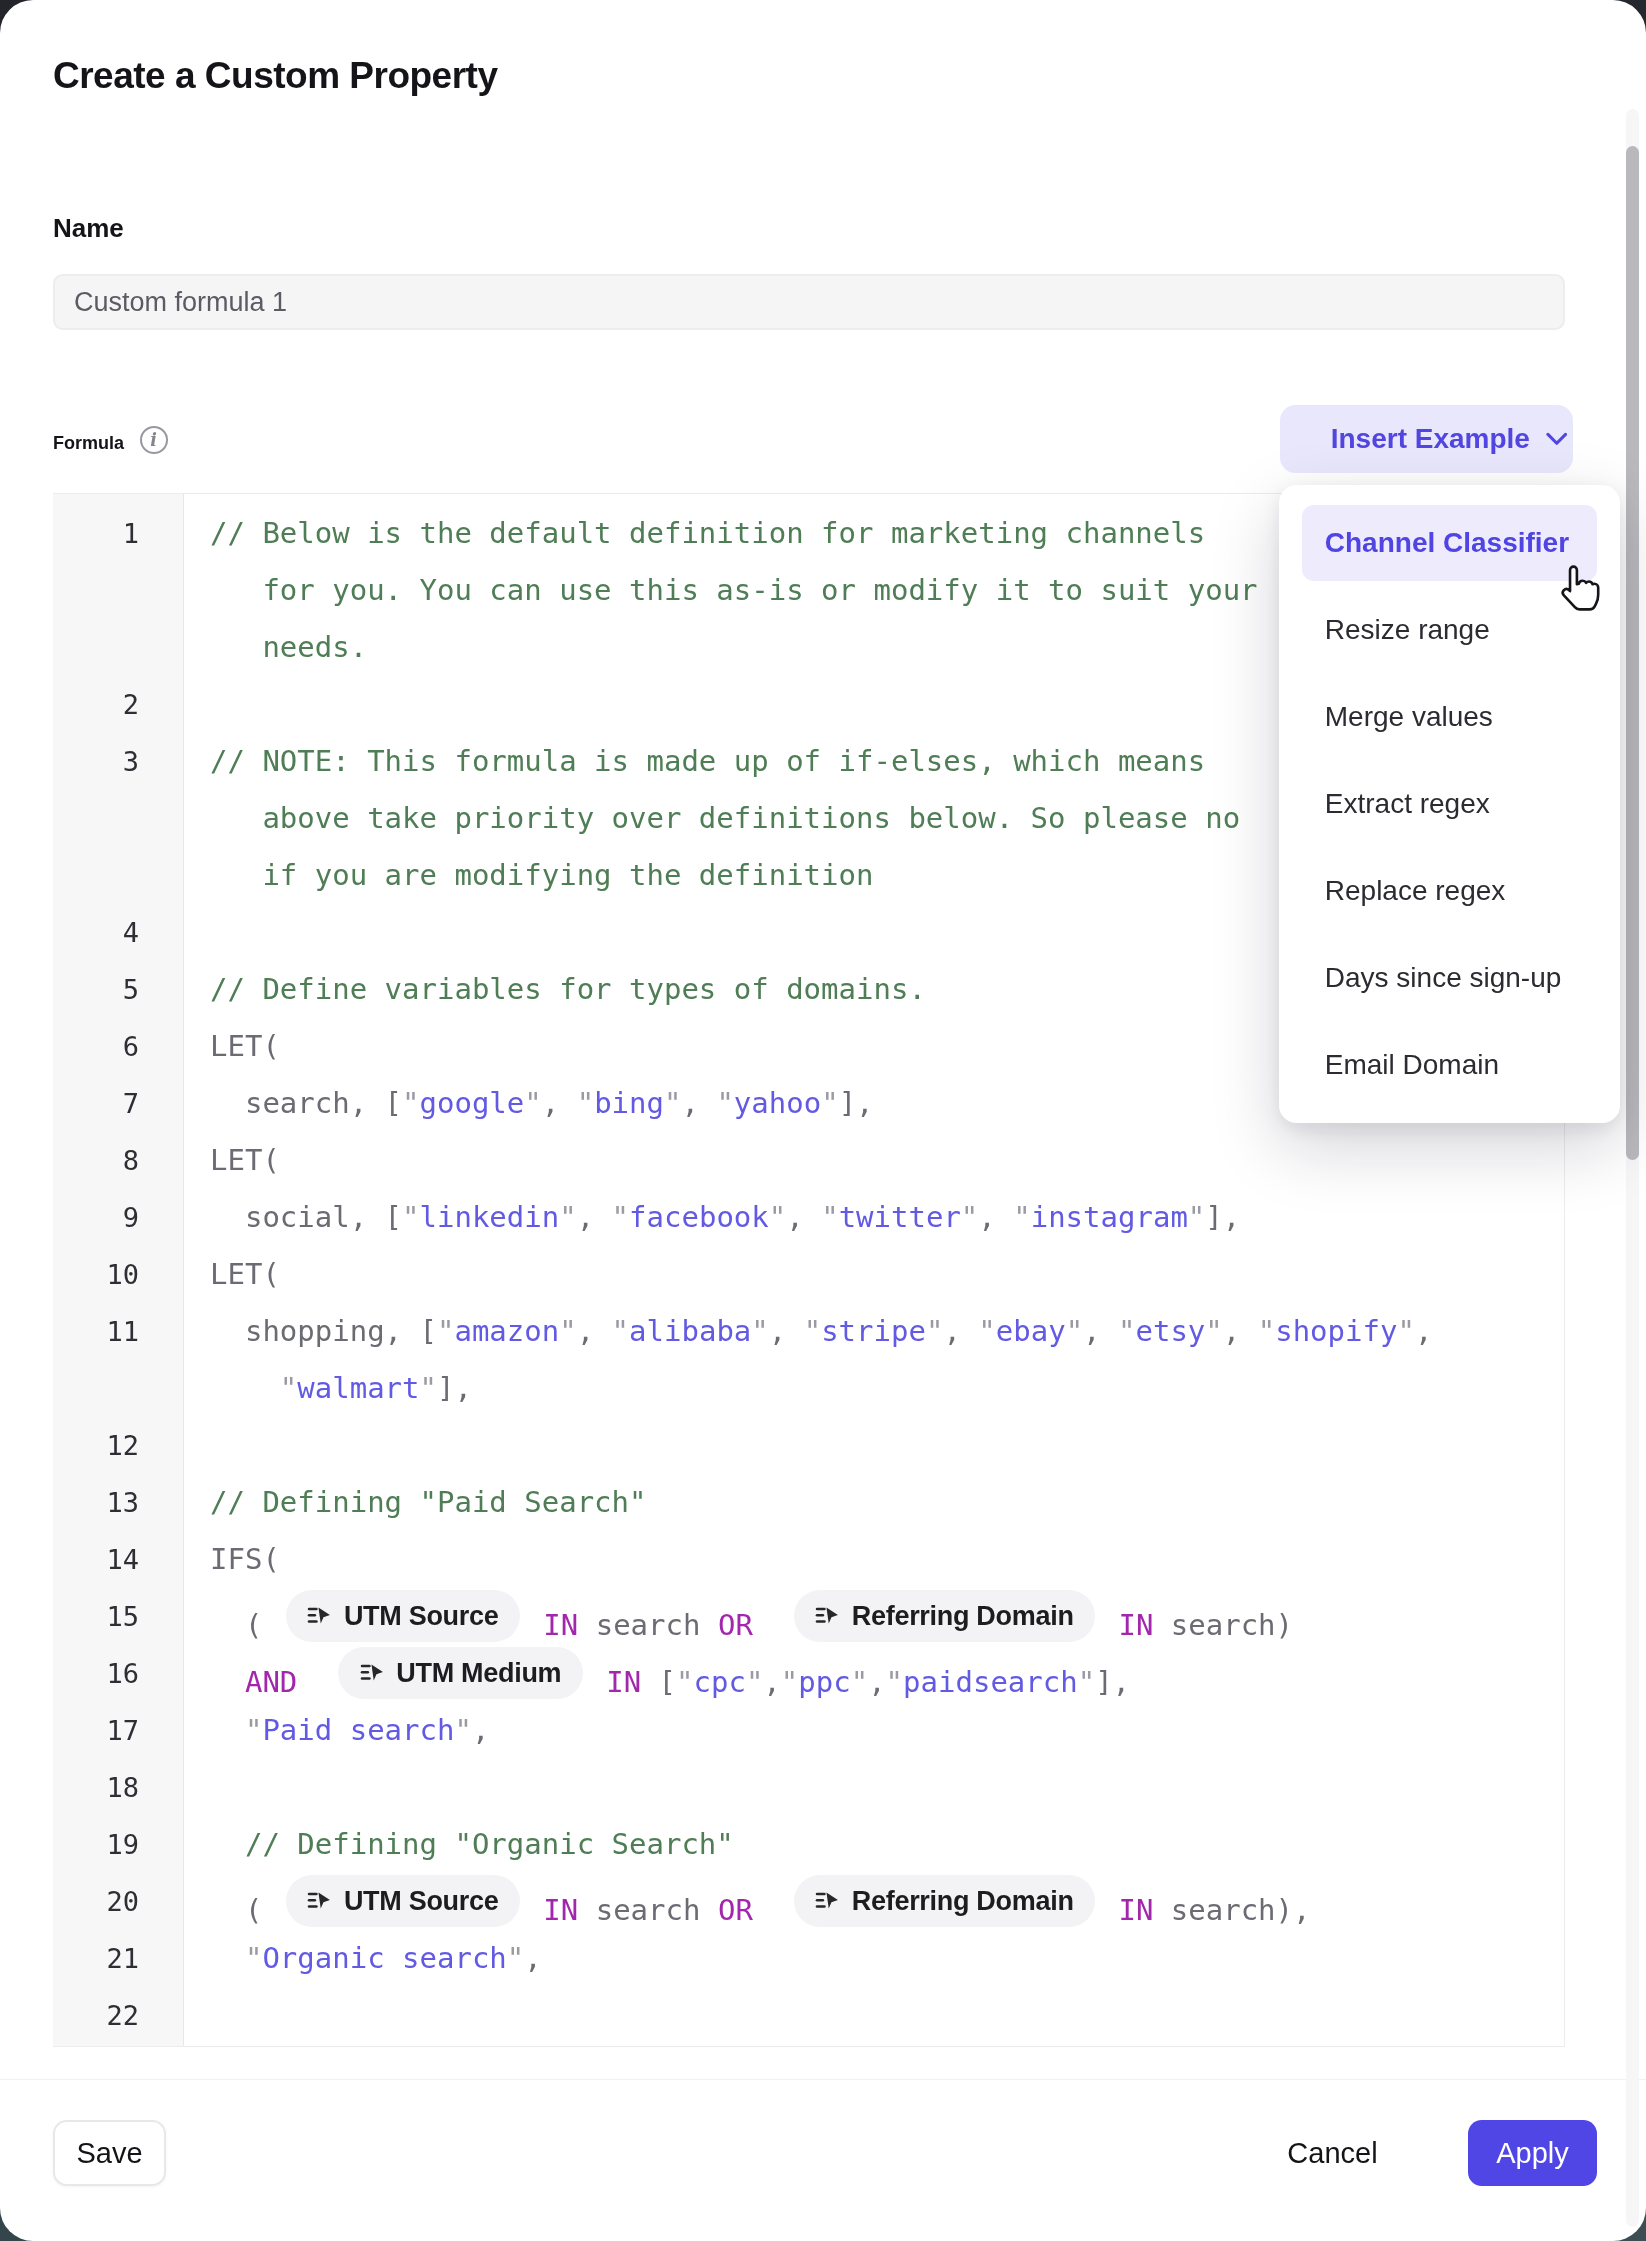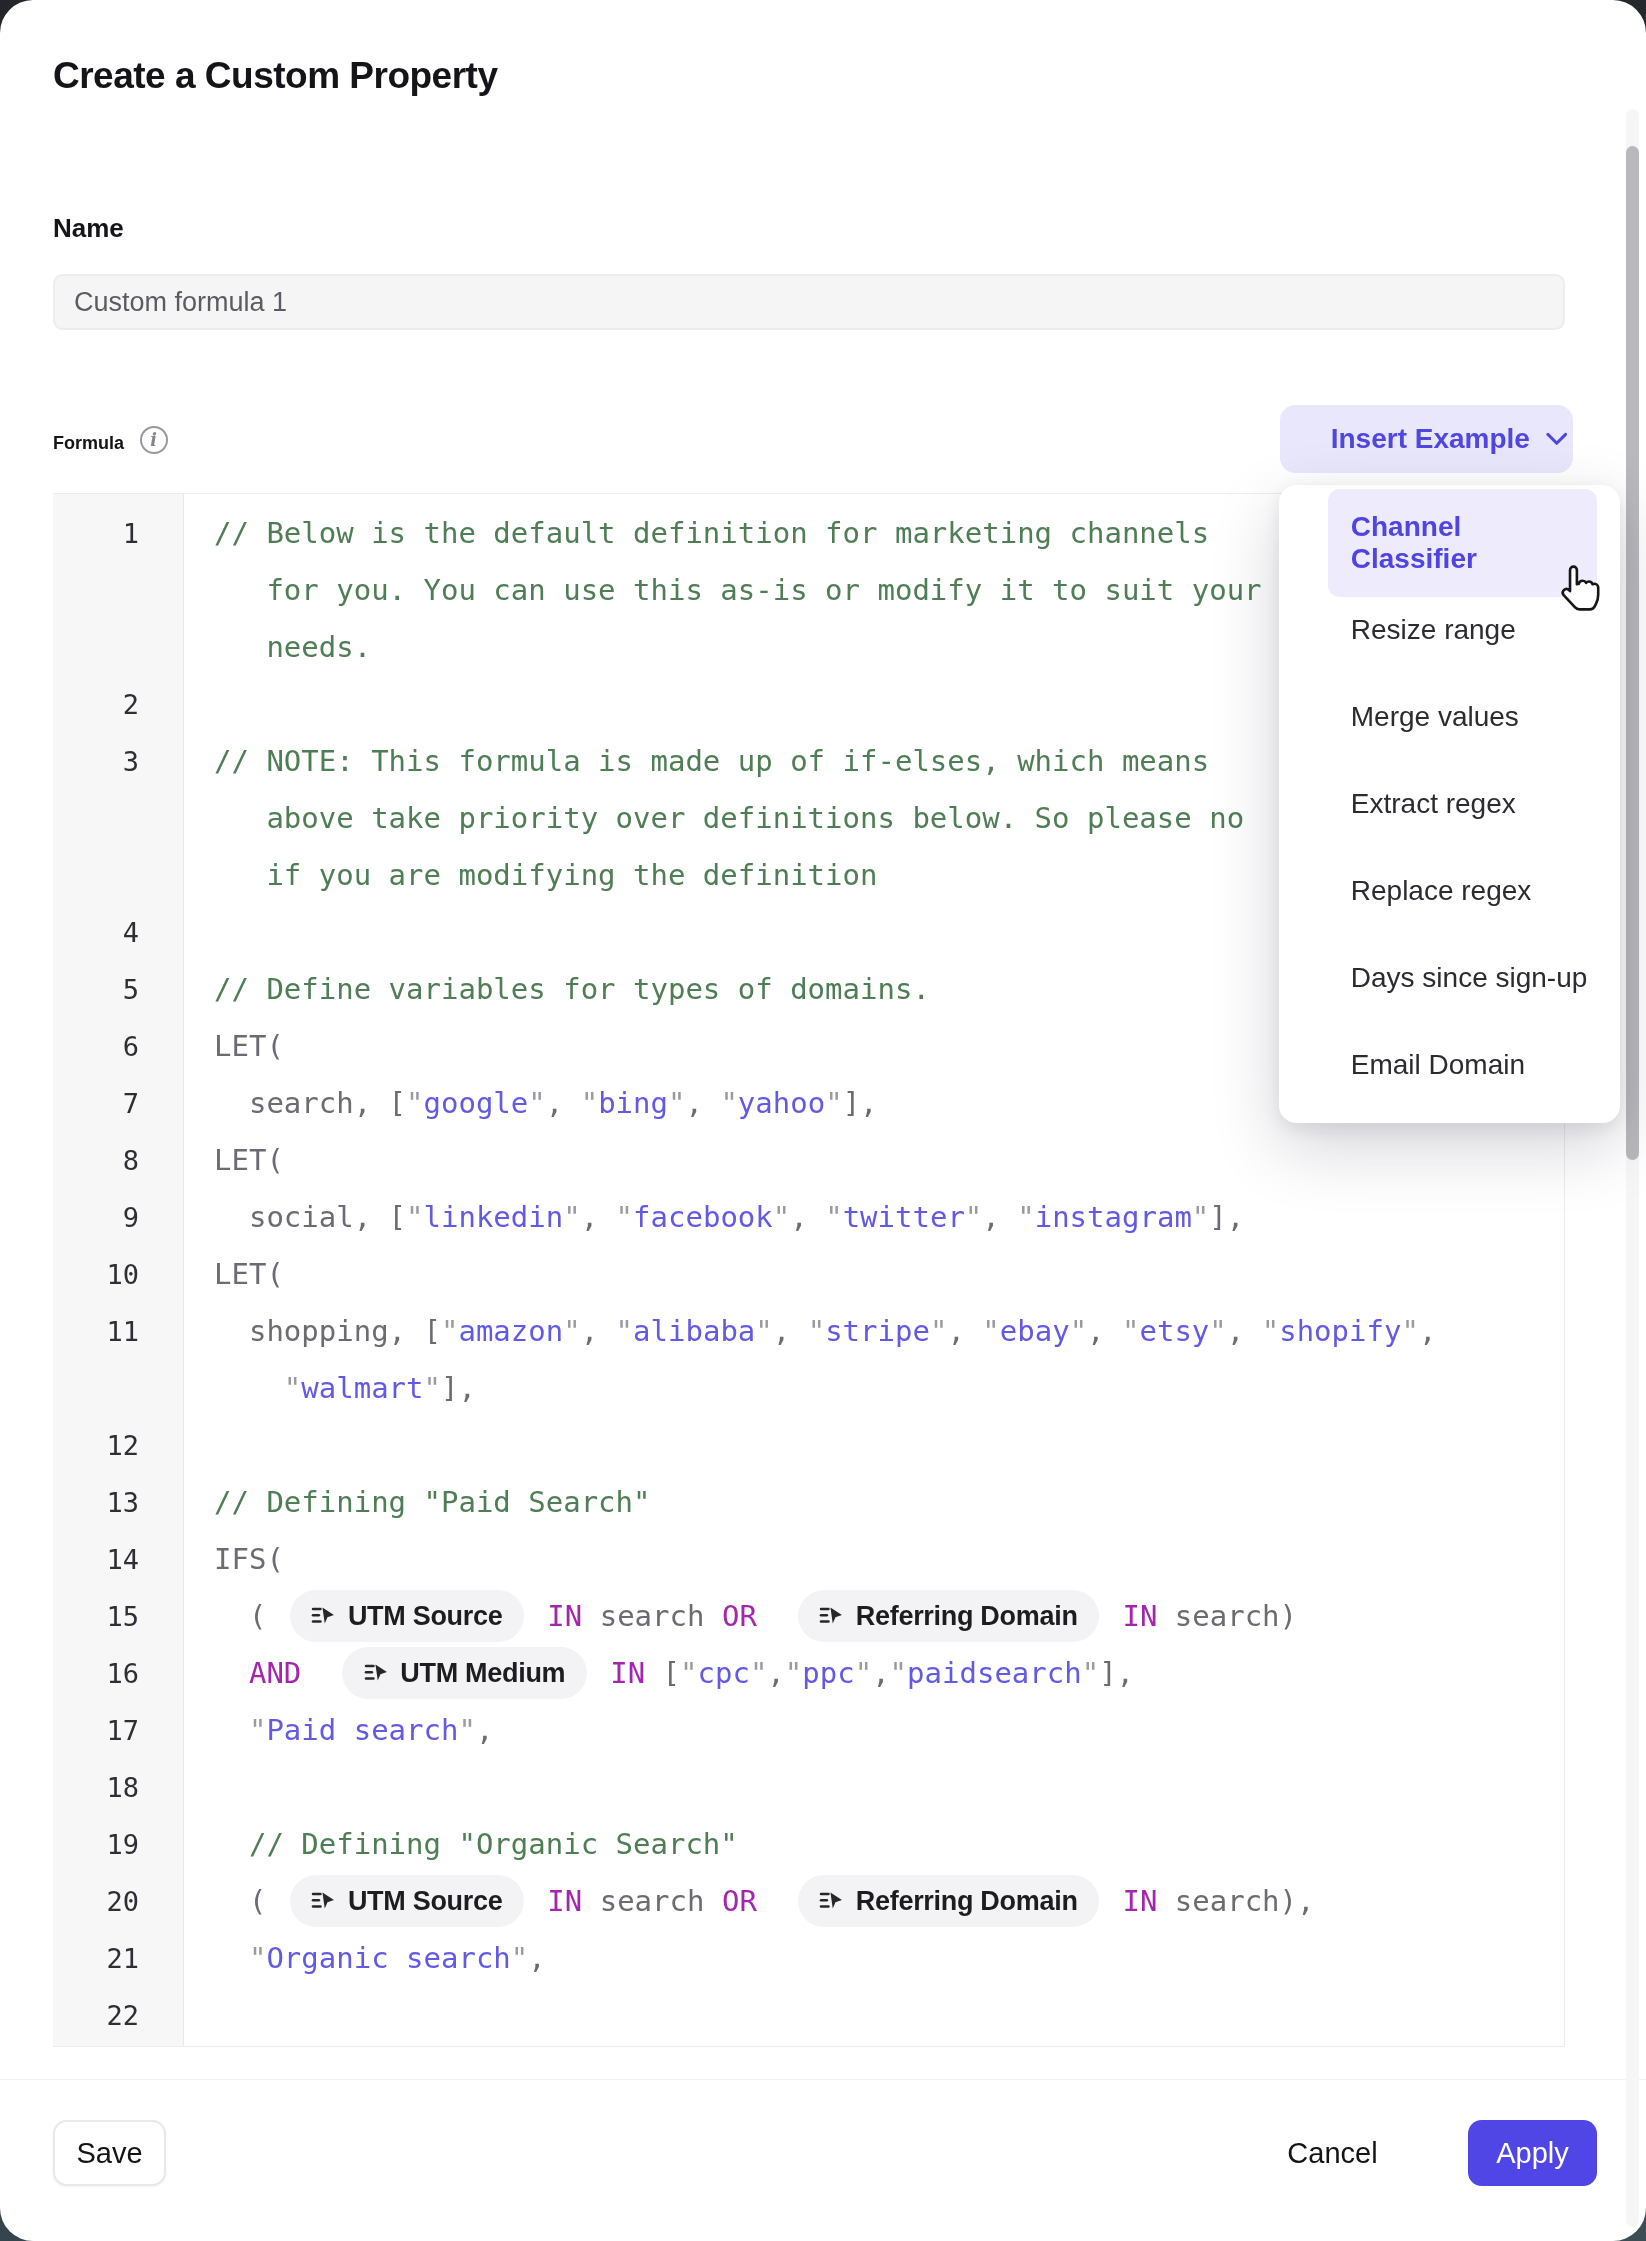--- a/index.html
+++ b/index.html
@@ -48,22 +48,22 @@
     content:"";position:absolute;left:0;top:0;bottom:0;width:130px;
     background:#f7f7f8;border-right:1px solid #e8e8ea;
   }
   .rows{position:absolute;inset:0;padding-top:10.7px;}
   .crow{display:flex;height:57px;align-items:center;}
   .gut{
     flex:none;width:130px;box-sizing:border-box;text-align:right;padding-right:44px;
     font-family:"DejaVu Sans Mono",monospace;font-size:27px;color:#2e2e34;position:relative;
   }
   .cline{
-    flex:1;display:flex;align-items:center;padding-left:11px;white-space:pre;
-    font-family:"DejaVu Sans Mono",monospace;font-size:29px;position:relative;margin-left:20px;
+    flex:1;display:flex;align-items:flex-end;padding-left:27px;white-space:pre;
+    font-family:"DejaVu Sans Mono",monospace;font-size:29px;position:relative;
   }
   .cm{color:#4f7d55}
   .pl{color:#6b6b73}
   .st{color:#635ae3}
   .qt{color:#9a9aa3}
   .kw{color:#a227ac}
   .chip{
     display:inline-flex;align-items:center;gap:11.7px;height:52px;padding:0 21.5px;
     border-radius:26px;background:#f3f3f5;margin:0 5.9px;cursor:pointer;
   }
@@ -75,21 +75,21 @@
   .dropdown{
     position:absolute;left:1279px;top:485px;width:341px;box-sizing:border-box;
     background:#ffffff;border-radius:17.6px;padding:14.6px 0;
     box-shadow:0 23.4px 68px rgba(18,18,44,.18),0 5.9px 17.6px rgba(18,18,44,.08);
     z-index:5;list-style:none;margin:0;
   }
   .dd-item{
     height:87px;display:flex;align-items:center;padding:0 23.4px;cursor:pointer;
     font-size:28px;font-weight:500;color:#2b2b31;
   }
-  .dd-item>span{padding-left:22.4px;margin-left:26px;}
+  .dd-item>span{padding-left:22.4px;}
   .dd-item.active>span{
     background:#eeecfc;color:#5044e2;font-weight:600;border-radius:11.7px;
     padding:22.4px 22.4px;flex:1;
   }
   .cursor-hand{position:absolute;left:1556px;top:564px;z-index:6;pointer-events:none;}
   
   .footer-sep{position:absolute;left:0;right:0;top:2079px;height:1px;background:#f1f1f3;}
   .btn{
     position:absolute;top:2120px;height:66px;border-radius:13.7px;cursor:pointer;
     font-family:"Liberation Sans",sans-serif;font-size:29px;font-weight:500;

